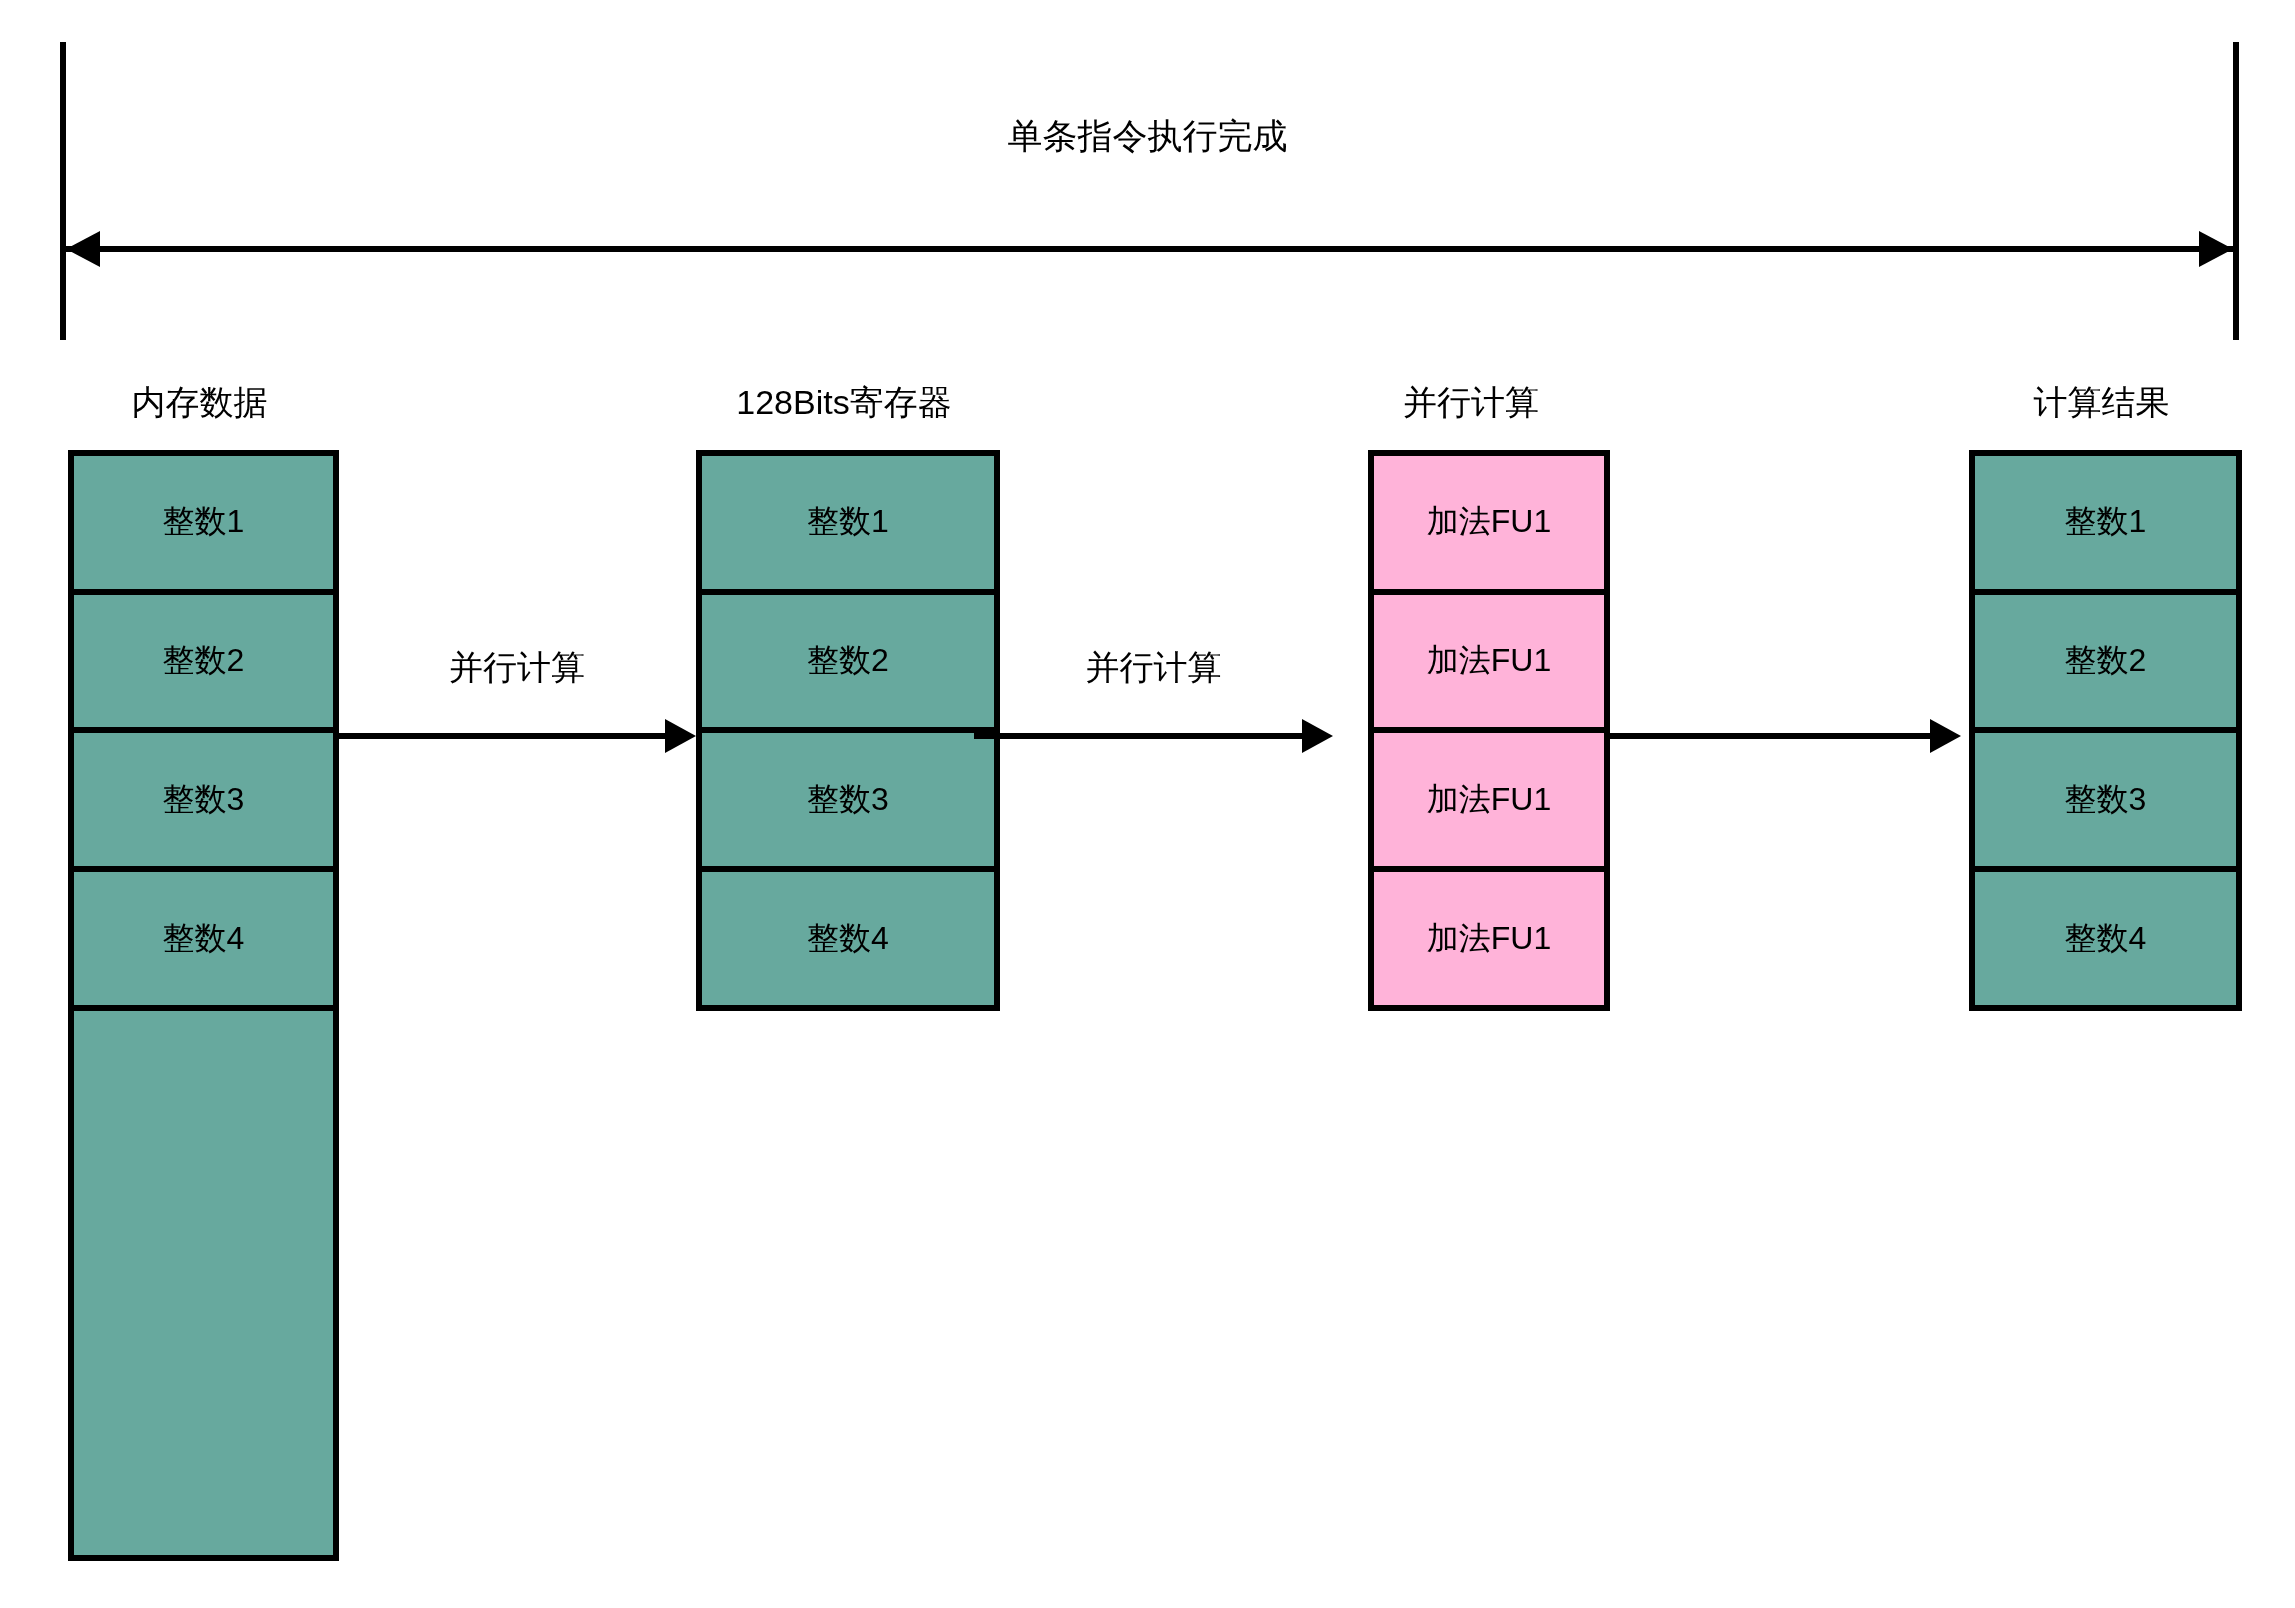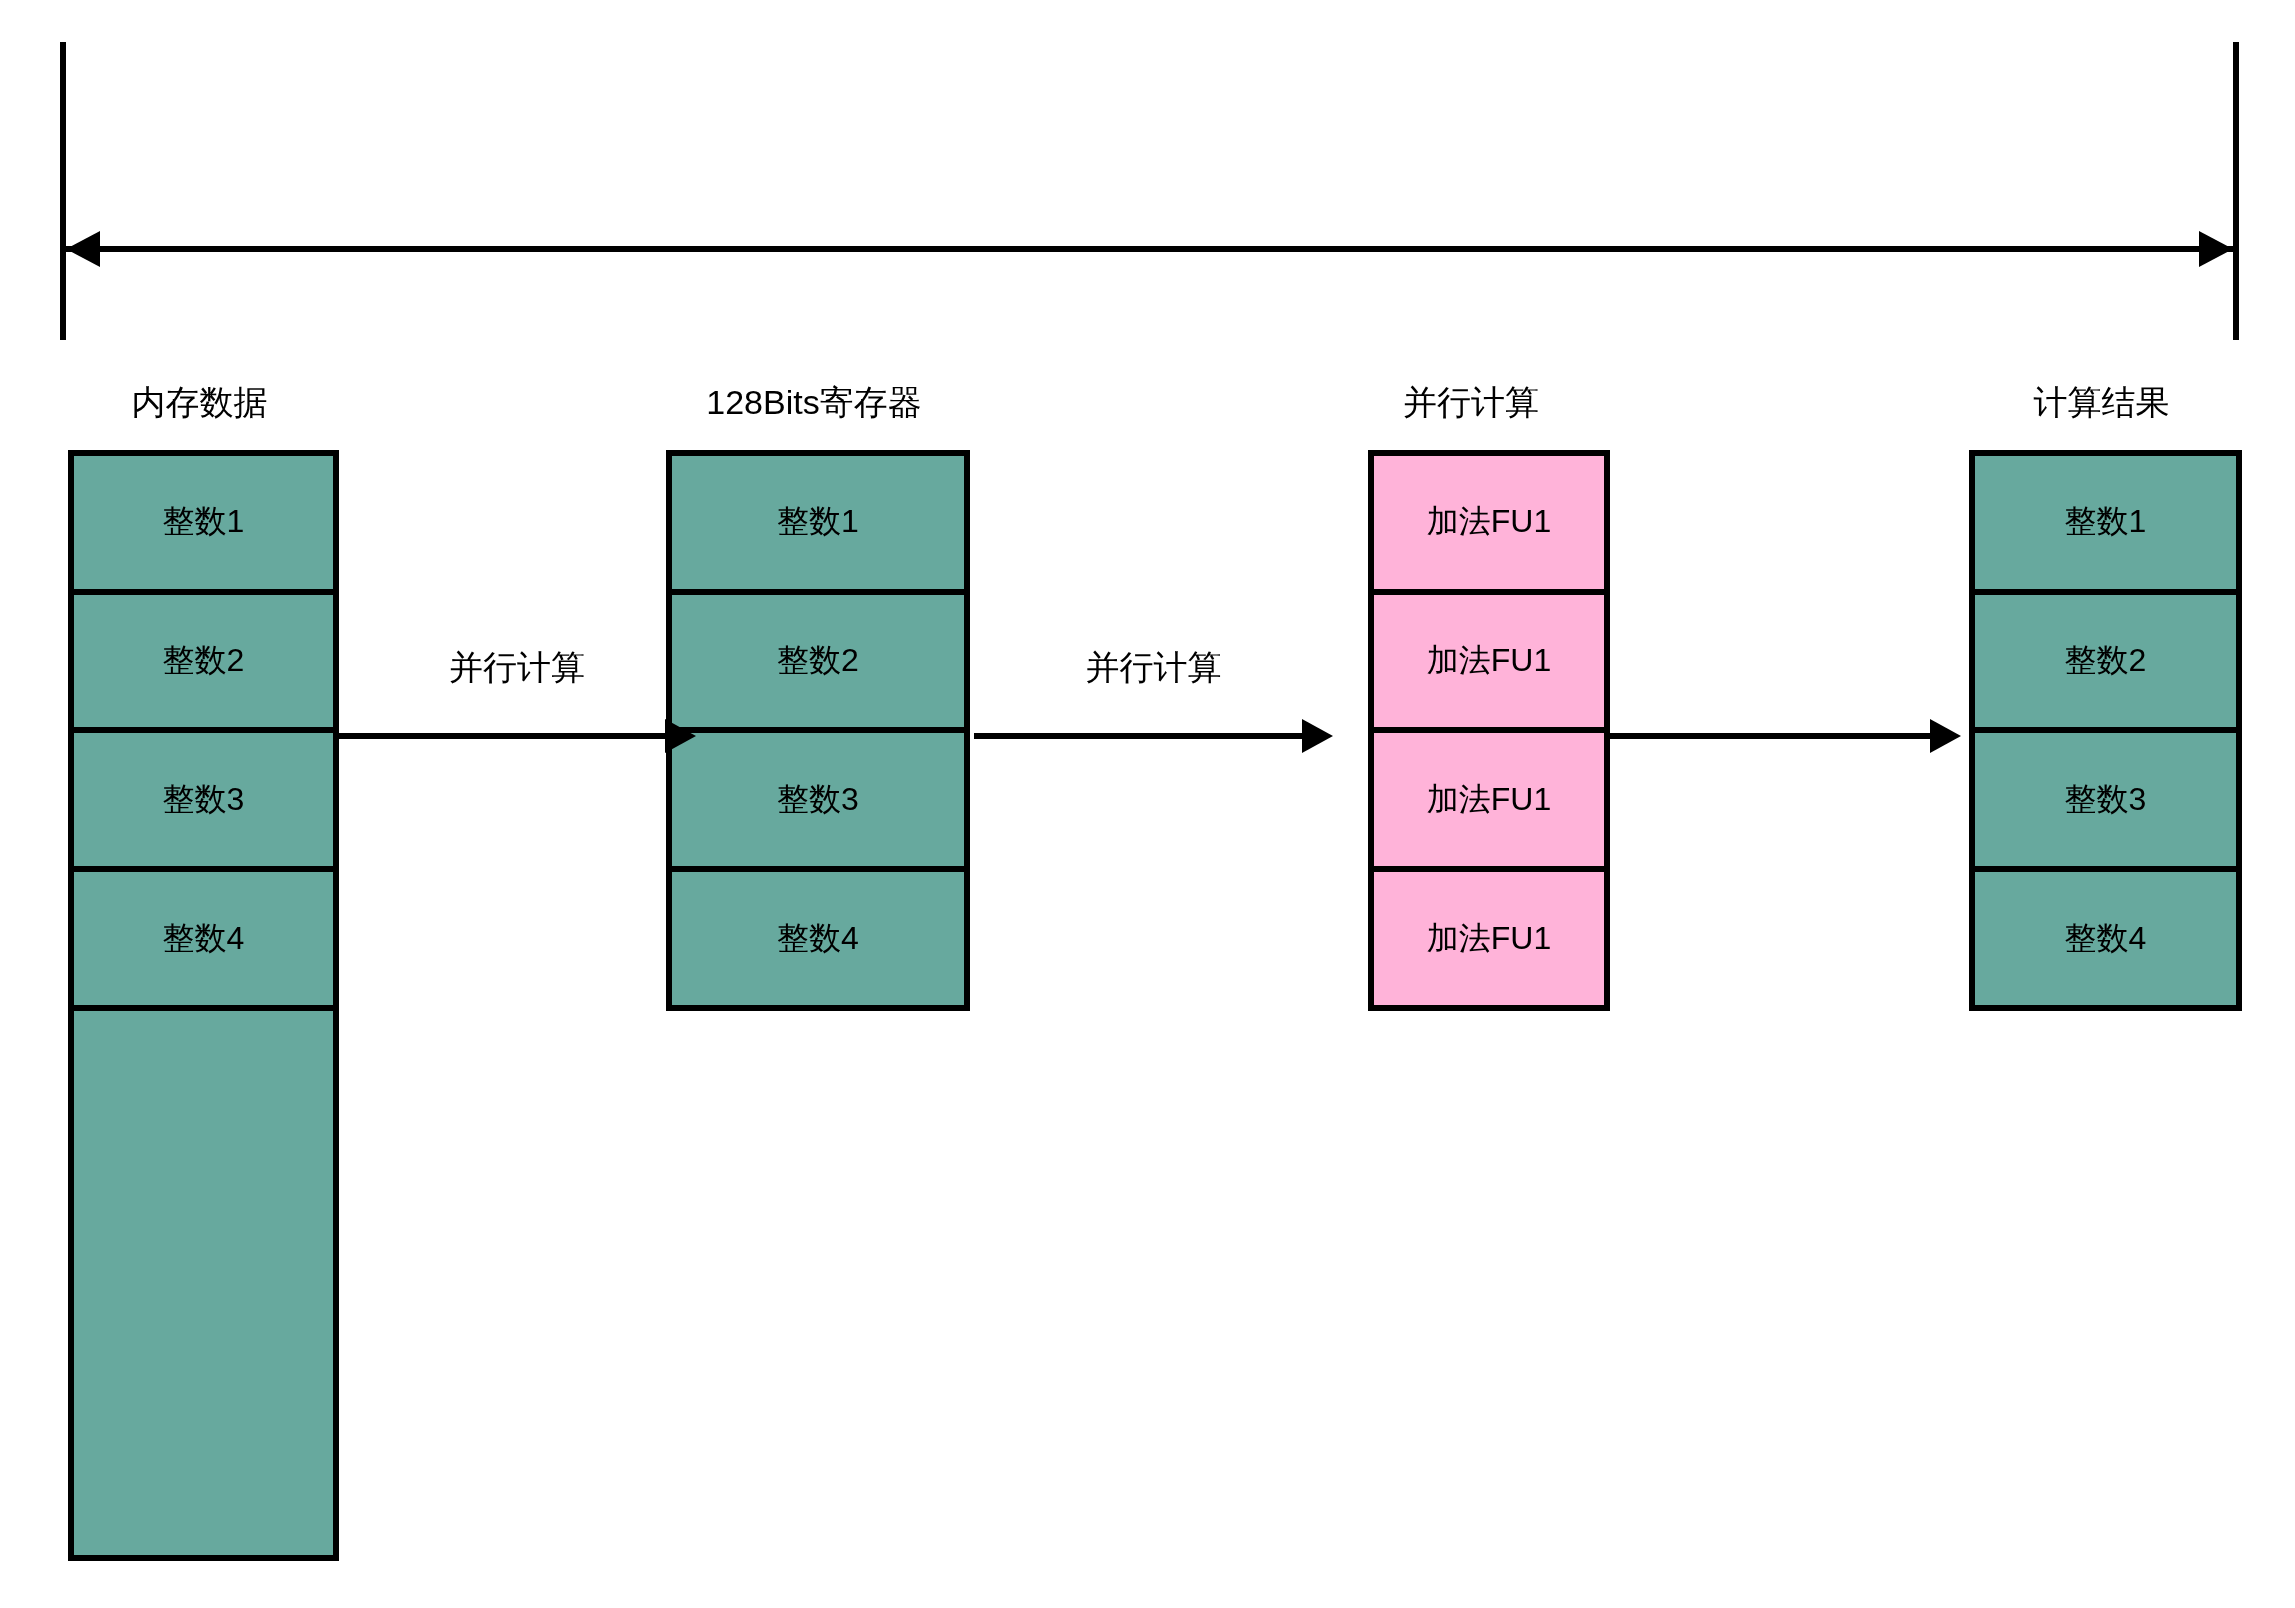--- a/index.html
+++ b/index.html
@@ -51,21 +51,21 @@
     width: 100%;
     text-align: center;
     font-size: 35px;
     font-weight: 500;
     line-height: 39px;
   }
 
   
   .col { position: absolute; top: 456px; }
   #col-memory   { left: 60px;   width: 279px; }
-  #col-register { left: 658px;  width: 312px; }
+  #col-register { left: 688px;  width: 312px; }
   #col-parallel { left: 1332px; width: 278px; }
   #col-result   { left: 1961px; width: 281px; border-radius: 26px; }
 
   .col-header {
     position: absolute;
     top: -85px;
     left: -31px;
     right: -31px;
     text-align: center;
     font-size: 34px;
@@ -136,20 +136,21 @@
     color: var(--watermark, #ECECEC);
     text-shadow: 2.3px 3.1px 1.5px #cdcdcd;
     white-space: nowrap;
   }
 </style>
 </head>
 <body>
 
 <div id="canvas">
 
+  <div id="bracket-title">单条指令执行完成</div>
   <div class="tick" id="tick-left"></div>
   <div class="tick" id="tick-right"></div>
   <div id="bracket-line"></div>
   <div class="bracket-head" id="bracket-head-left"></div>
   <div class="bracket-head" id="bracket-head-right"></div>
 
   <div class="col" id="col-memory">
     <div class="col-header">内存数据</div>
     <div class="cell teal">整数1</div>
     <div class="cell teal">整数2</div>

